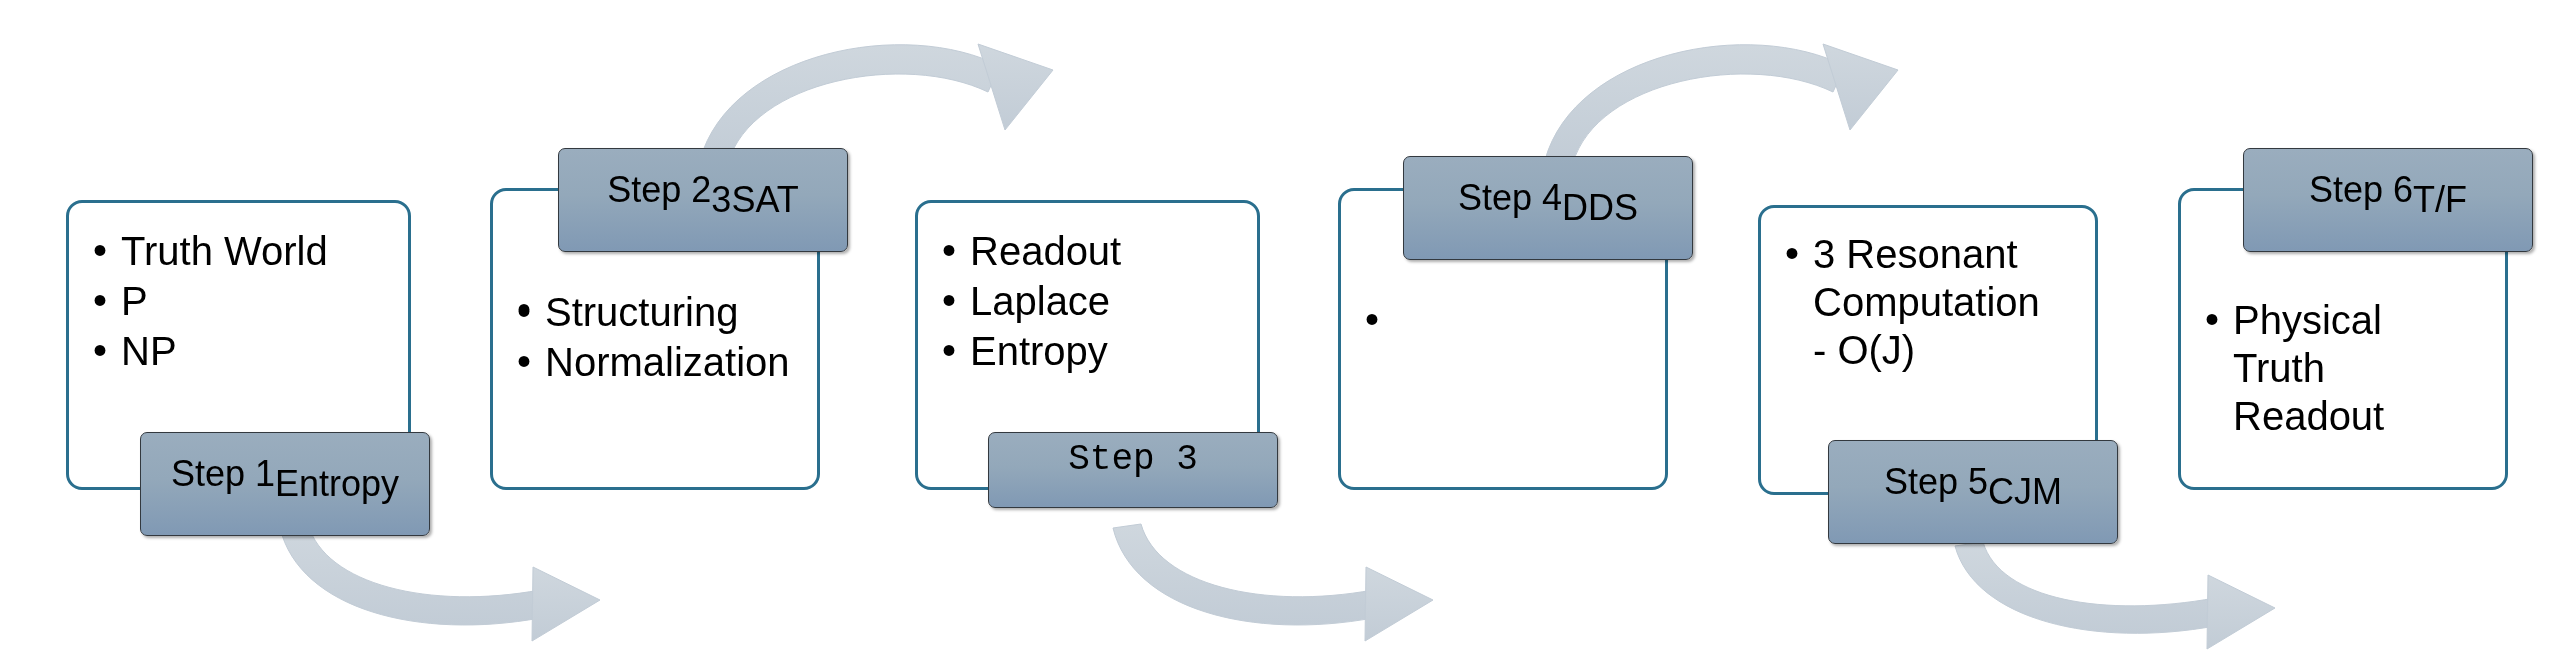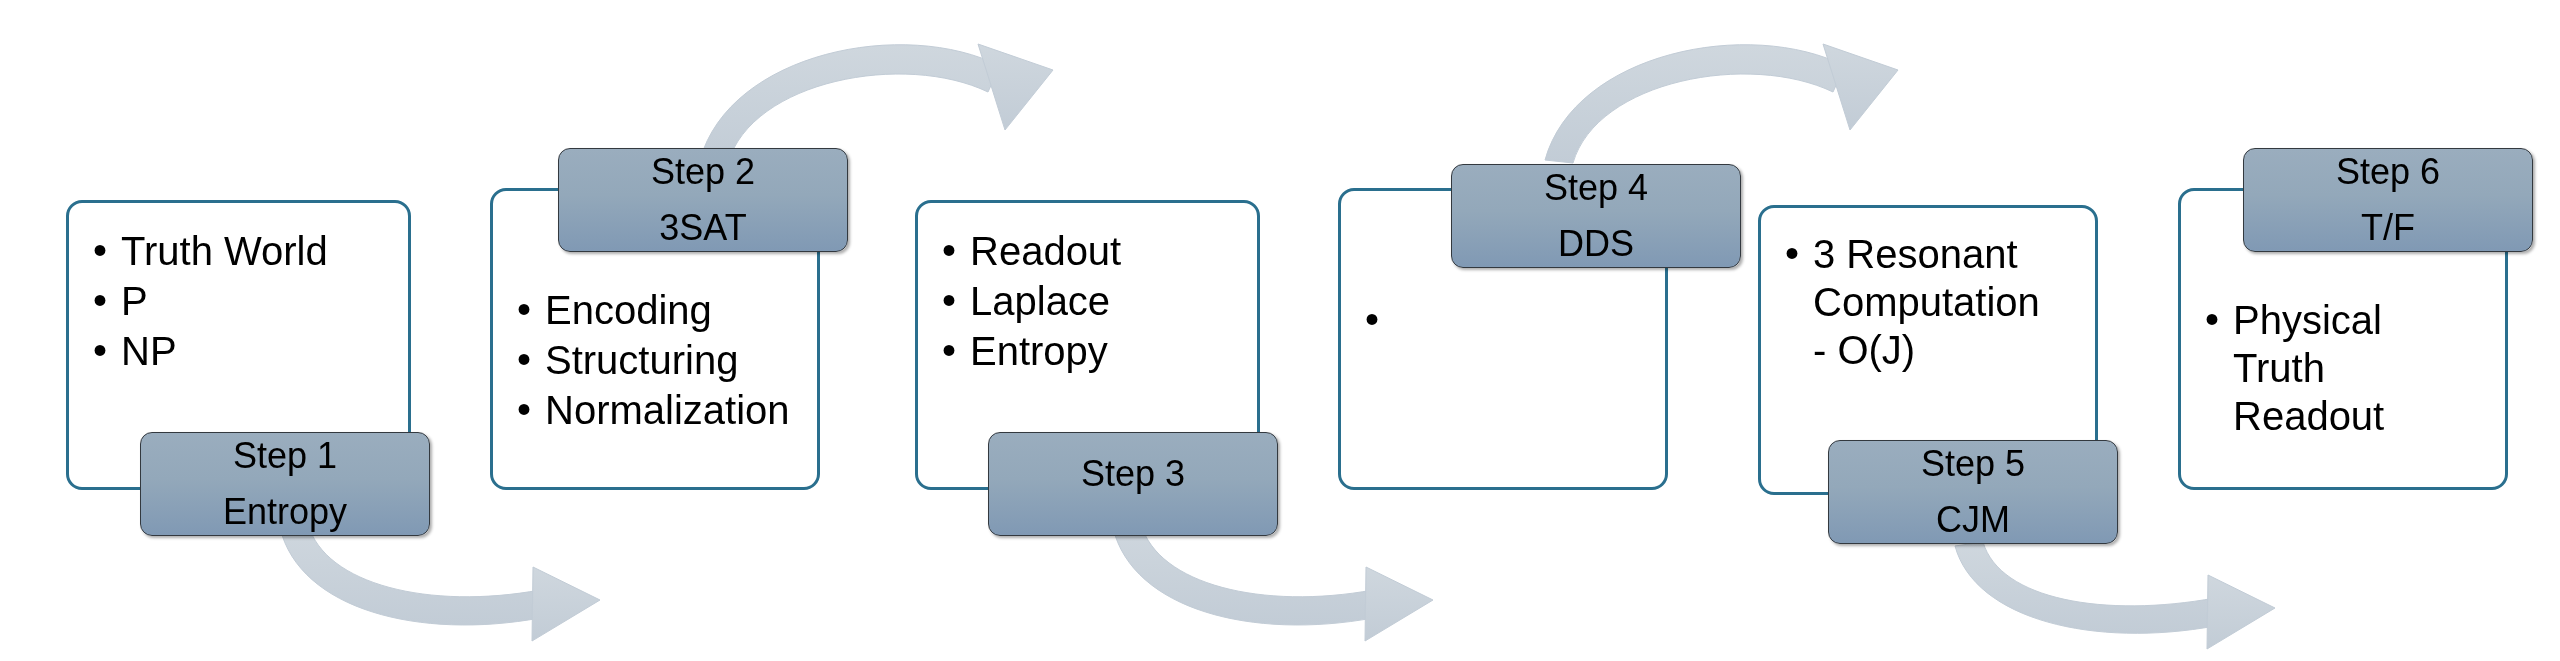--- a/index.html
+++ b/index.html
@@ -37,25 +37,25 @@
   .bullets li .dot{
     position:absolute;left:2px;top:-1px;
     font-size:40px;line-height:1.20;
   }
 
   
   .chip{
     position:absolute;
     box-sizing:border-box;
     border:1.5px solid #33393f;
-    border-radius:12px;
+    border-radius:7px;
     background:linear-gradient(180deg,#9aadbe 0%,#93a8ba 45%,#8099b4 100%);
     box-shadow:2px 2px 3px rgba(0,0,0,0.32);
     display:flex;
-    flex-direction:column;
+    flex-direction:row;
     align-items:center;
     justify-content:center;
     z-index:3;
     color:#000;
     font-size:36px;
     line-height:1.0;
   }
   .chip .l1{display:block;margin-bottom:20px;}
   .chip .l2{display:block;}
 </style>
@@ -105,47 +105,47 @@
       <li><span class="dot">•</span><span>NP</span></li>
     </ul>
   </div>
   <div class="chip" style="left:140px;top:432px;width:290px;height:104px;">
     <span class="l1">Step 1</span>
     <span class="l2">Entropy</span>
   </div>
 
   <div class="card" style="left:490px;top:188px;width:330px;height:302px;">
     <ul class="bullets" style="top:95px;">
-      <li><span class="dot">•</span><span>Encoding</span></li>
+      <li><span class="dot">•</span></li>
       <li><span class="dot">•</span><span>Structuring</span></li>
       <li><span class="dot">•</span><span>Normalization</span></li>
     </ul>
   </div>
   <div class="chip" style="left:558px;top:148px;width:290px;height:104px;">
     <span class="l1">Step 2</span>
     <span class="l2">3SAT</span>
   </div>
 
   <div class="card" style="left:915px;top:200px;width:345px;height:290px;">
     <ul class="bullets" style="top:24px;">
       <li><span class="dot">•</span><span>Readout</span></li>
       <li><span class="dot">•</span><span>Laplace</span></li>
       <li><span class="dot">•</span><span>Entropy</span></li>
     </ul>
   </div>
-  <div class="chip" style="left:988px;top:432px;width:290px;height:104px;">
+  <div class="chip" style="left:988px;top:432px;width:290px;height:76px;font-family:Liberation Mono, monospace;">
     <span class="l1">Step 3</span>
   </div>
 
   <div class="card" style="left:1338px;top:188px;width:330px;height:302px;">
     <ul class="bullets" style="top:105px;">
       <li><span class="dot">•</span></li>
     </ul>
   </div>
-  <div class="chip" style="left:1403px;top:164px;width:290px;height:104px;margin-left:48px;">
+  <div class="chip" style="left:1403px;top:156px;width:290px;height:104px;">
     <span class="l1">Step 4</span>
     <span class="l2">DDS</span>
   </div>
 
   <div class="card" style="left:1758px;top:205px;width:340px;height:290px;">
     <ul class="bullets" style="top:22px;">
       <li><span class="dot">•</span><span>3 Resonant
 Computation
 - O(J)</span></li>
     </ul>

